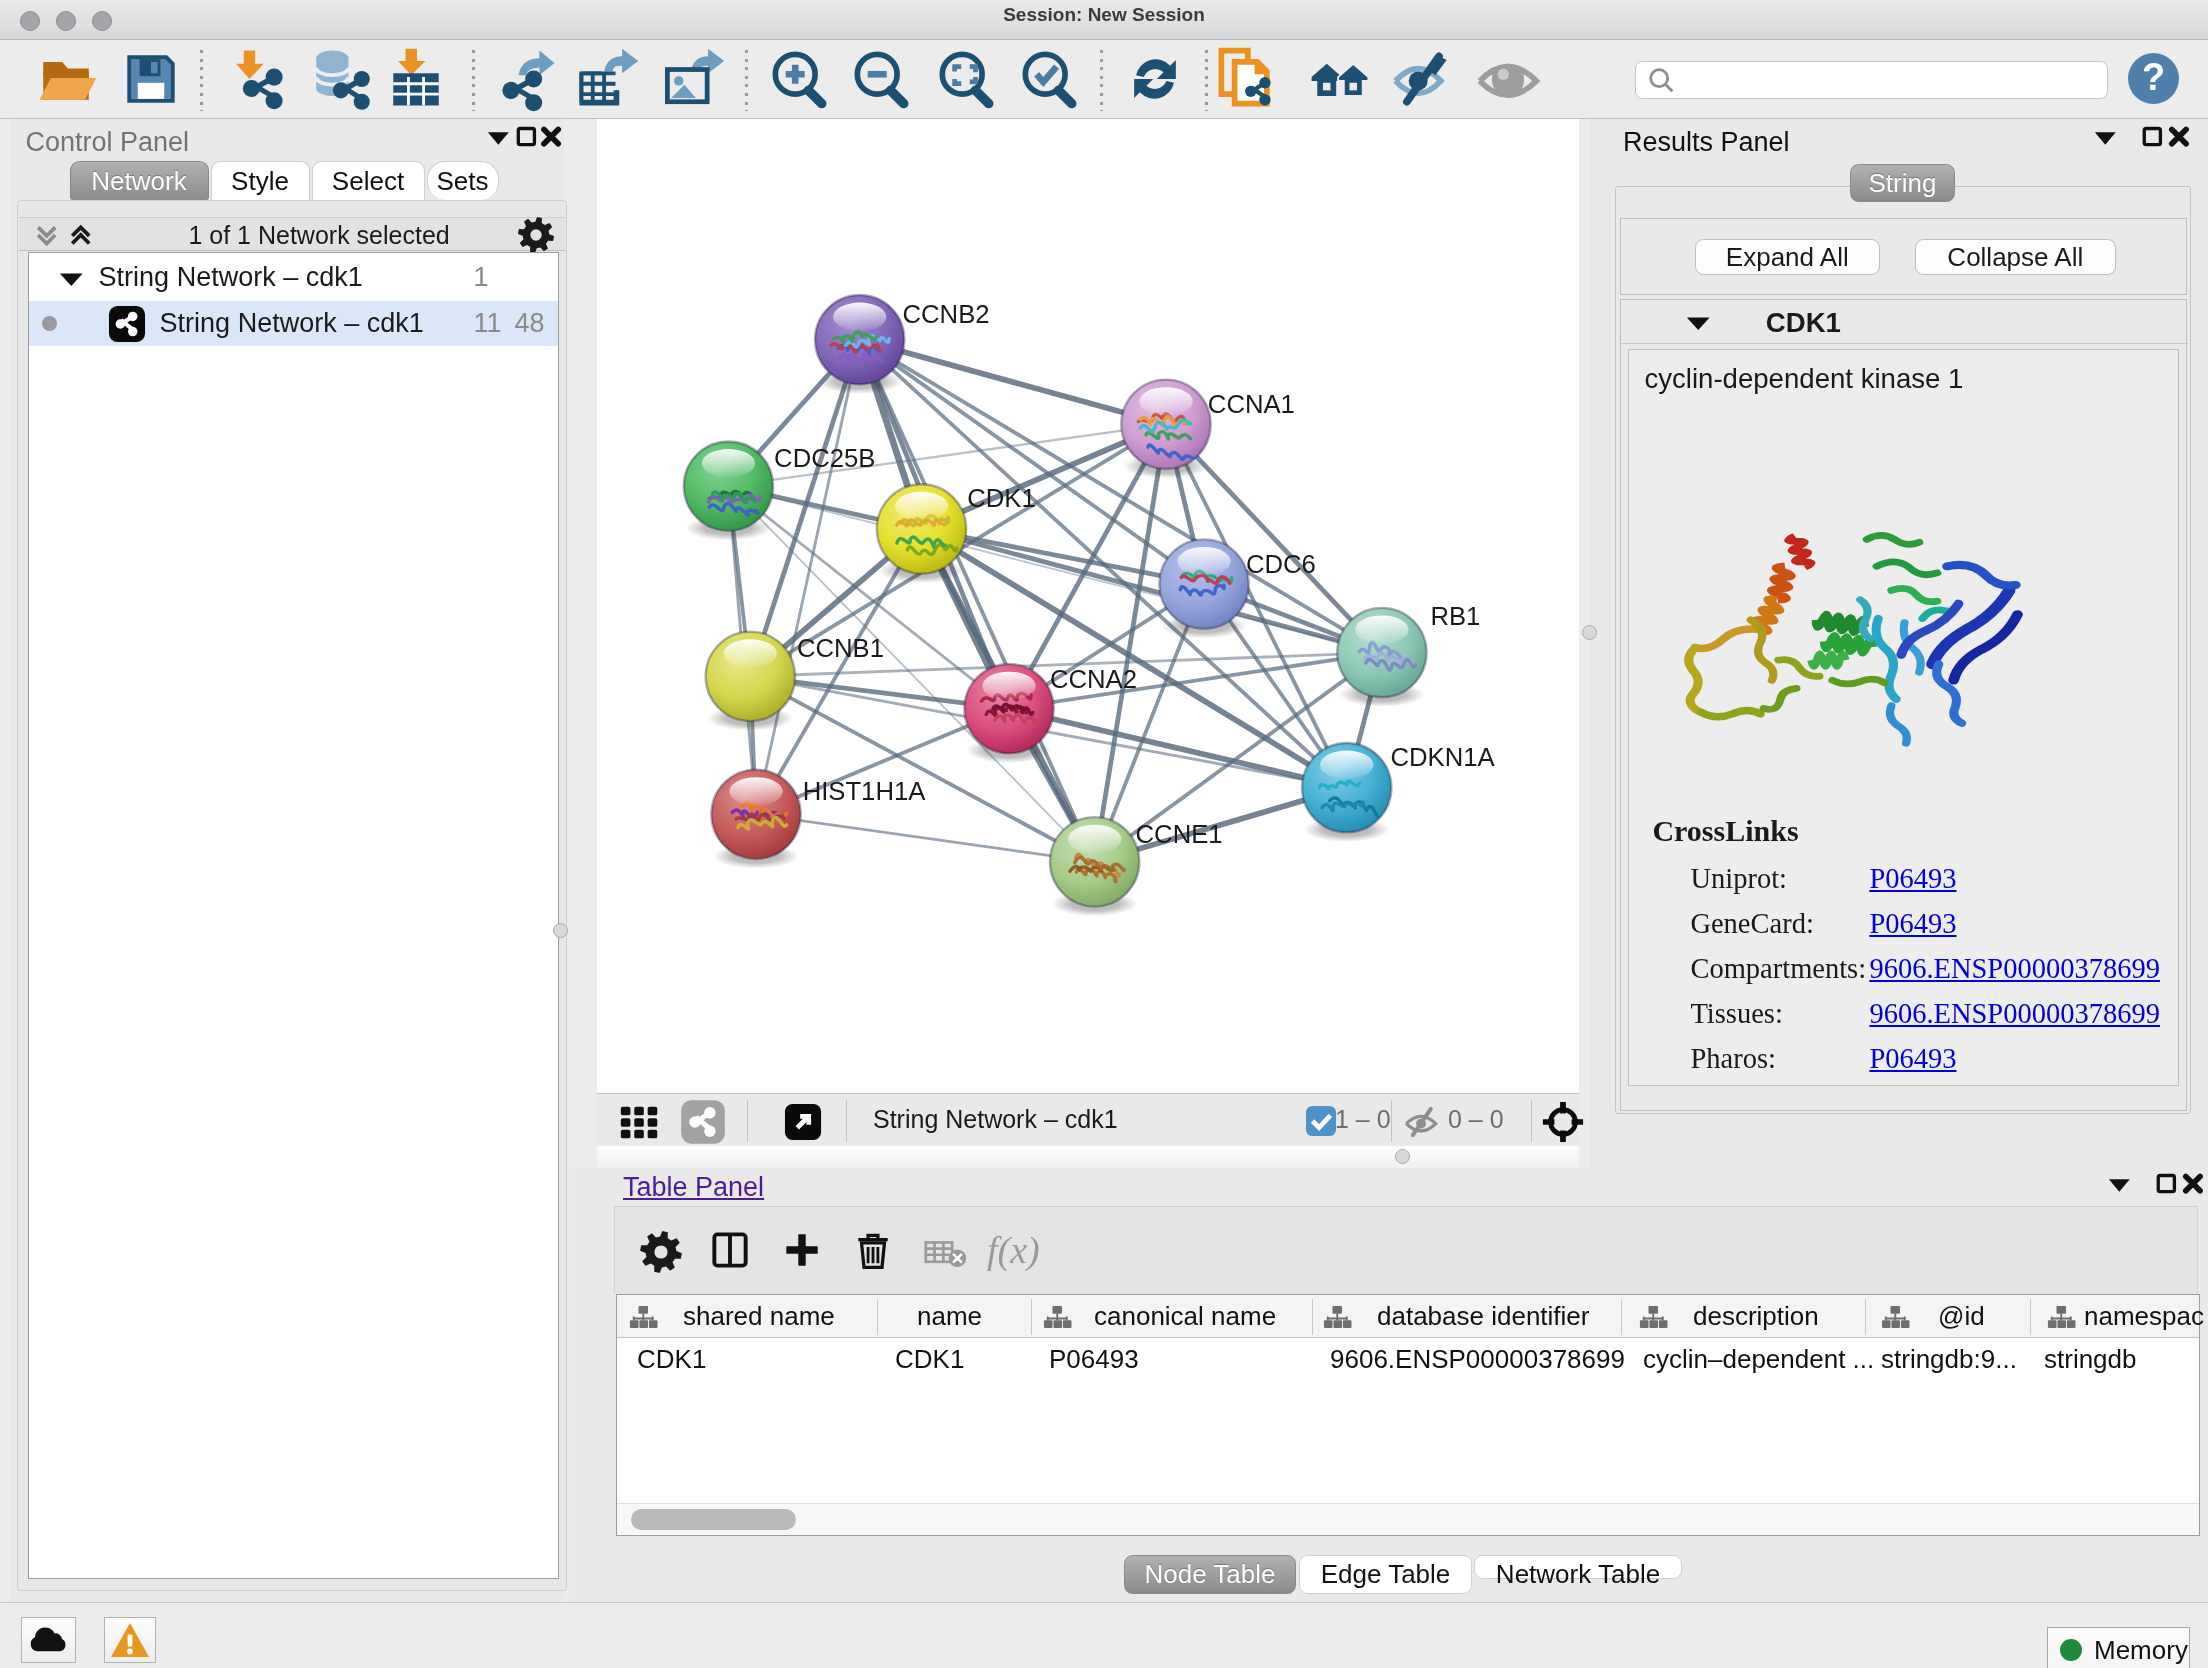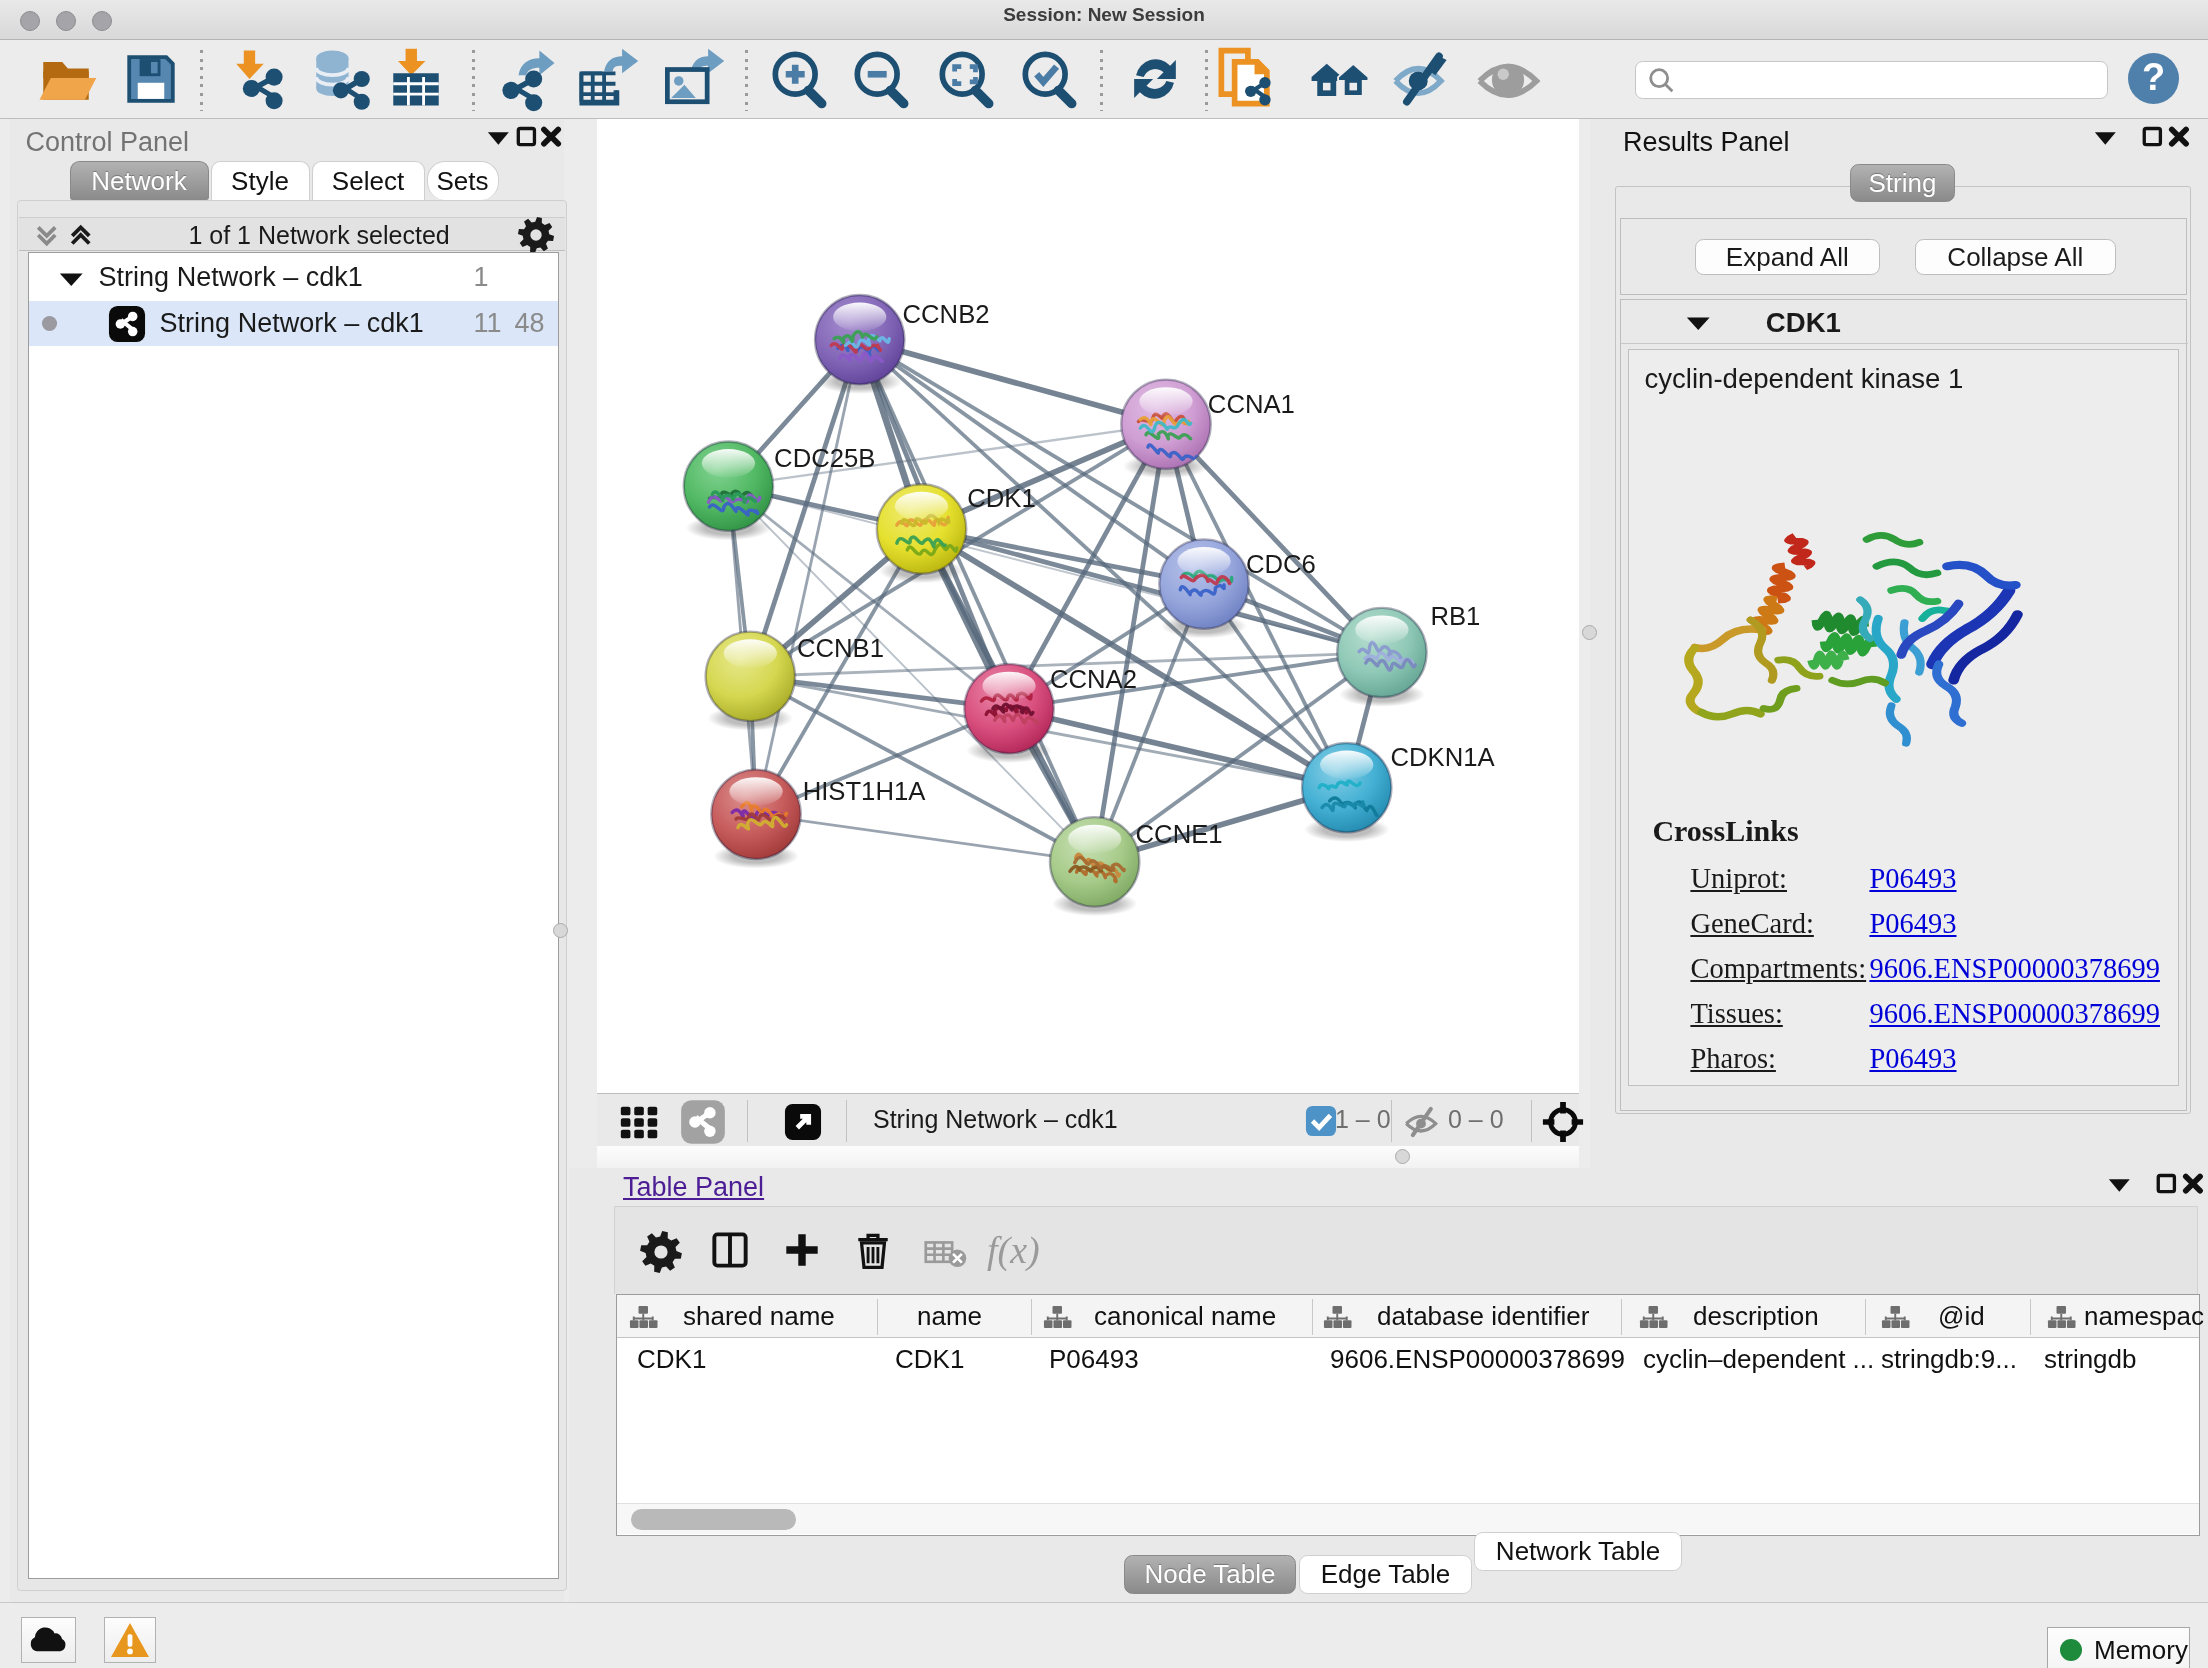--- a/index.html
+++ b/index.html
@@ -569,21 +569,21 @@
             <path d="M336 160 q30-8 48 14 q14 18 36 14" fill="none" stroke="#2450c8" stroke-width="12" stroke-linecap="round"></path>
             <path d="M326 306 q-8 20 8 32 q18 12 12 32 q-6 16 8 24" fill="none" stroke="#2f6fd2" stroke-width="11" stroke-linecap="round"></path>
             <path d="M96 240 q20 14 12 34 q-8 18 6 30 q14 10 8 26" fill="none" stroke="#b09a20" stroke-width="10" stroke-linecap="round"></path>
             <path d="M130 300 q18-4 26 12 q8 14 24 12" fill="none" stroke="#8fa21c" stroke-width="10" stroke-linecap="round"></path>
             <path d="M196 330 q16 10 34 2 q16-8 30 2" fill="none" stroke="#5f9c22" stroke-width="10" stroke-linecap="round"></path>
             <path d="M238 120 q18-12 34 0 q14 12 30 4" fill="none" stroke="#2f9c3a" stroke-width="10" stroke-linecap="round"></path>
             <path d="M350 216 q-14 26 -40 40 q-24 12 -30 36" fill="none" stroke="#2a49c0" stroke-width="12" stroke-linecap="round"></path>
             <path d="M230 210 q14 12 6 30 q-8 16 6 28" fill="none" stroke="#35aab8" stroke-width="10" stroke-linecap="round"></path>
           </svg>
         <div style="position:absolute; left:23px; top:464px; font-family:'Liberation Serif',serif; font-size:30px; font-weight:700;">CrossLinks</div>
-        <div style="position:absolute; left:61px; top:506px; font-family:'Liberation Serif',serif; font-size:28.5px; line-height:45px;text-decoration:underline;">
+        <div style="position:absolute; left:61px; top:506px; font-family:'Liberation Serif',serif; font-size:28.5px; line-height:45px;">
           <div>Uniprot:</div>
             <div>GeneCard:</div>
             <div>Compartments:</div>
             <div>Tissues:</div>
             <div>Pharos:</div>
         </div>
         <div style="position:absolute; left:240px; top:506px; font-family:'Liberation Serif',serif; font-size:28.5px; line-height:45px; color:#0000d8; text-decoration:underline;">
           <div>P06493</div>
             <div>P06493</div>
             <div>9606.ENSP00000378699</div>
@@ -707,21 +707,21 @@
       <span style="position:absolute; left:1026px; top:4.8px;">cyclin–dependent ...</span>
       <span style="position:absolute; left:1264px; top:4.8px;">stringdb:9...</span>
       <span style="position:absolute; left:1427px; top:4.8px;">stringdb</span>
     </div>
     <div style="position:absolute; left:0; top:208px; width:1582px; height:31px; background:#f7f7f7; border-top:1px solid #e0e0e0;">
       <div style="position:absolute; left:14.3px; top:4.8px; width:165px; height:21px; background:#b9b9b9; border-radius:10.5px;"></div>
     </div>
   </div>
   <div style="position:absolute; left:555px; top:387px; width:172px; height:39px; background:linear-gradient(#b2b2b2,#8a8a8a); border:1px solid #8a8a8a; border-radius:8.6px; color:#fff; font-size:26px; text-align:center; line-height:37px; text-shadow:0 -1px 1px rgba(0,0,0,.3);">Node Table</div>
   <div style="position:absolute; left:730px; top:387px; width:173px; height:39px; background:#fff; border:1px solid #cfcfcf; border-radius:8.6px; font-size:26px; text-align:center; line-height:37px; color:#111;">Edge Table</div>
-  <div style="position:absolute; left:905px; top:364px; width:208px; height:39px; background:#fff; border:1px solid #cfcfcf; border-radius:8.6px; font-size:26px; text-align:center; line-height:37px; color:#111;">Network Table</div>
+  <div style="position:absolute; left:905px; top:387px; width:208px; height:24px; background:#fff; border:1px solid #cfcfcf; border-radius:8.6px; font-size:26px; text-align:center; line-height:37px; color:#111;">Network Table</div>
 </div>
 
 <div class="abs" id="footer">
   <div style="position:absolute; left:21px; top:14.3px; width:55px; height:46px; background:linear-gradient(#fdfdfd,#ededed); border:1.9px solid #b2b2b2;">
     <svg width="42" height="30" viewBox="0 0 44 32" style="position:absolute;left:4.8px;top:6.7px;">
       <path d="M10 28 a8 8 0 0 1-2-15 a11 11 0 0 1 21-4 a7 7 0 0 1 8 6 a7 7 0 0 1-2 13 Z" fill="#111"></path>
     </svg>
   </div>
   <div style="position:absolute; left:104px; top:14.3px; width:52px; height:46px; background:linear-gradient(#fdfdfd,#ededed); border:1.9px solid #b2b2b2;">
     <svg width="42" height="38" viewBox="0 0 44 40" style="position:absolute;left:3.8px;top:2.9px;">

